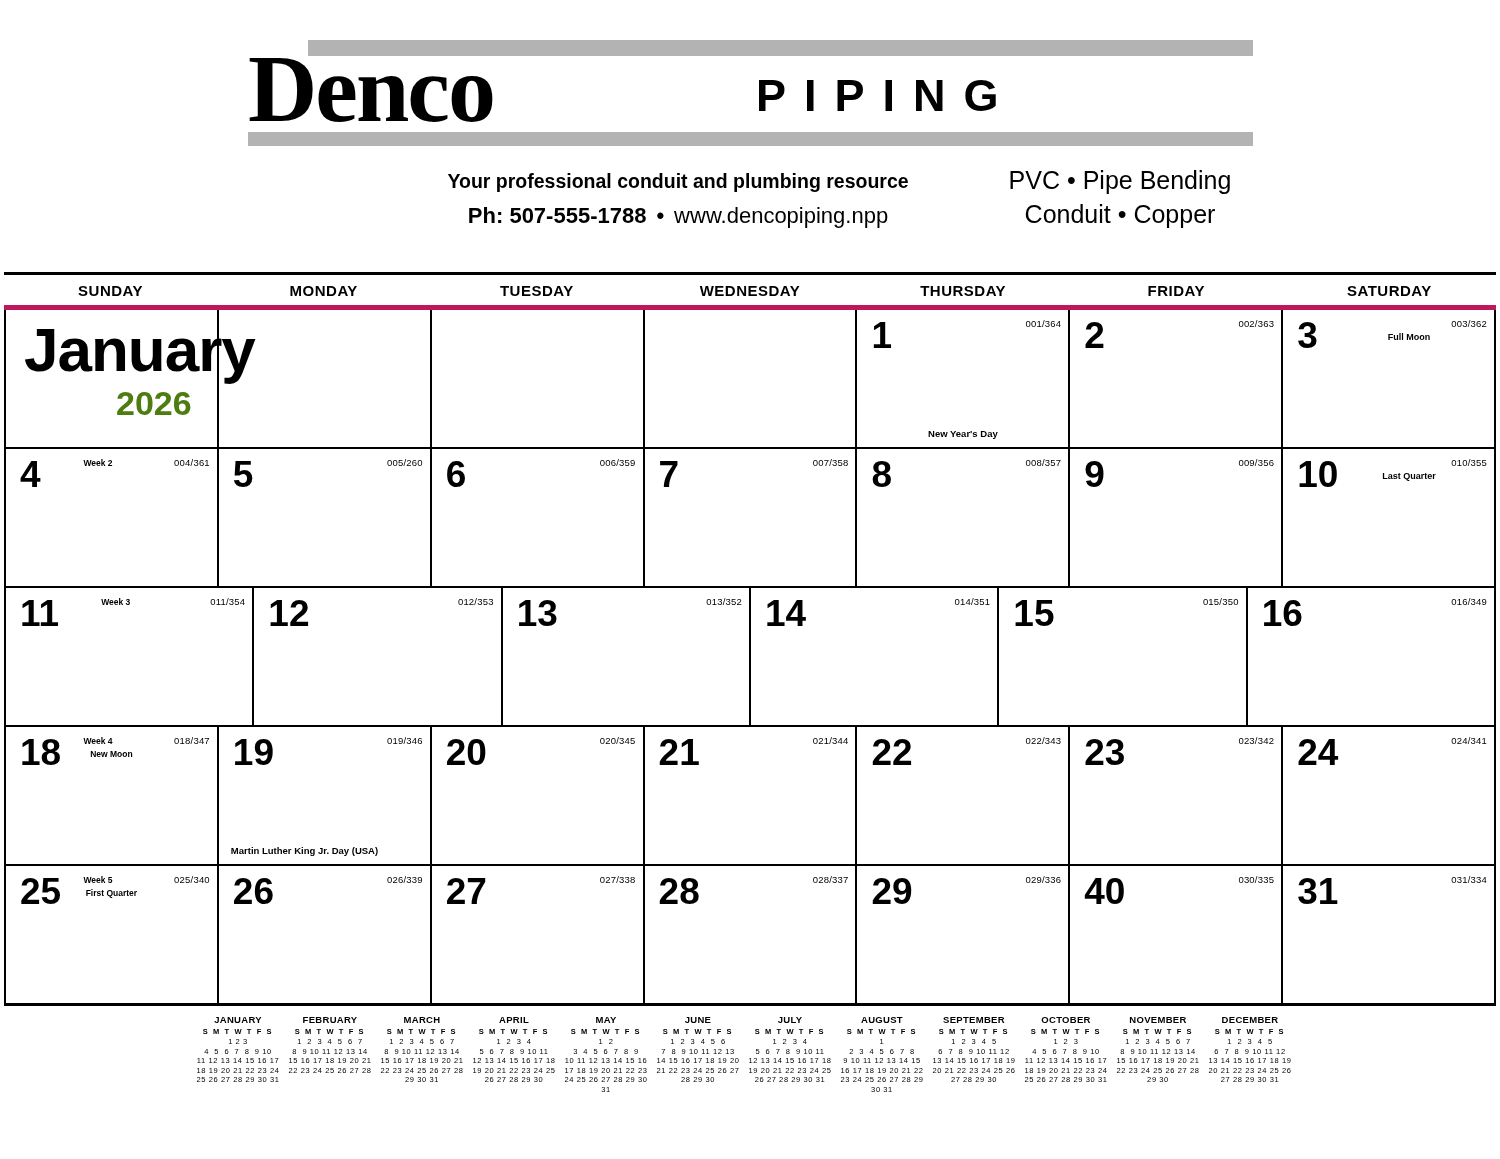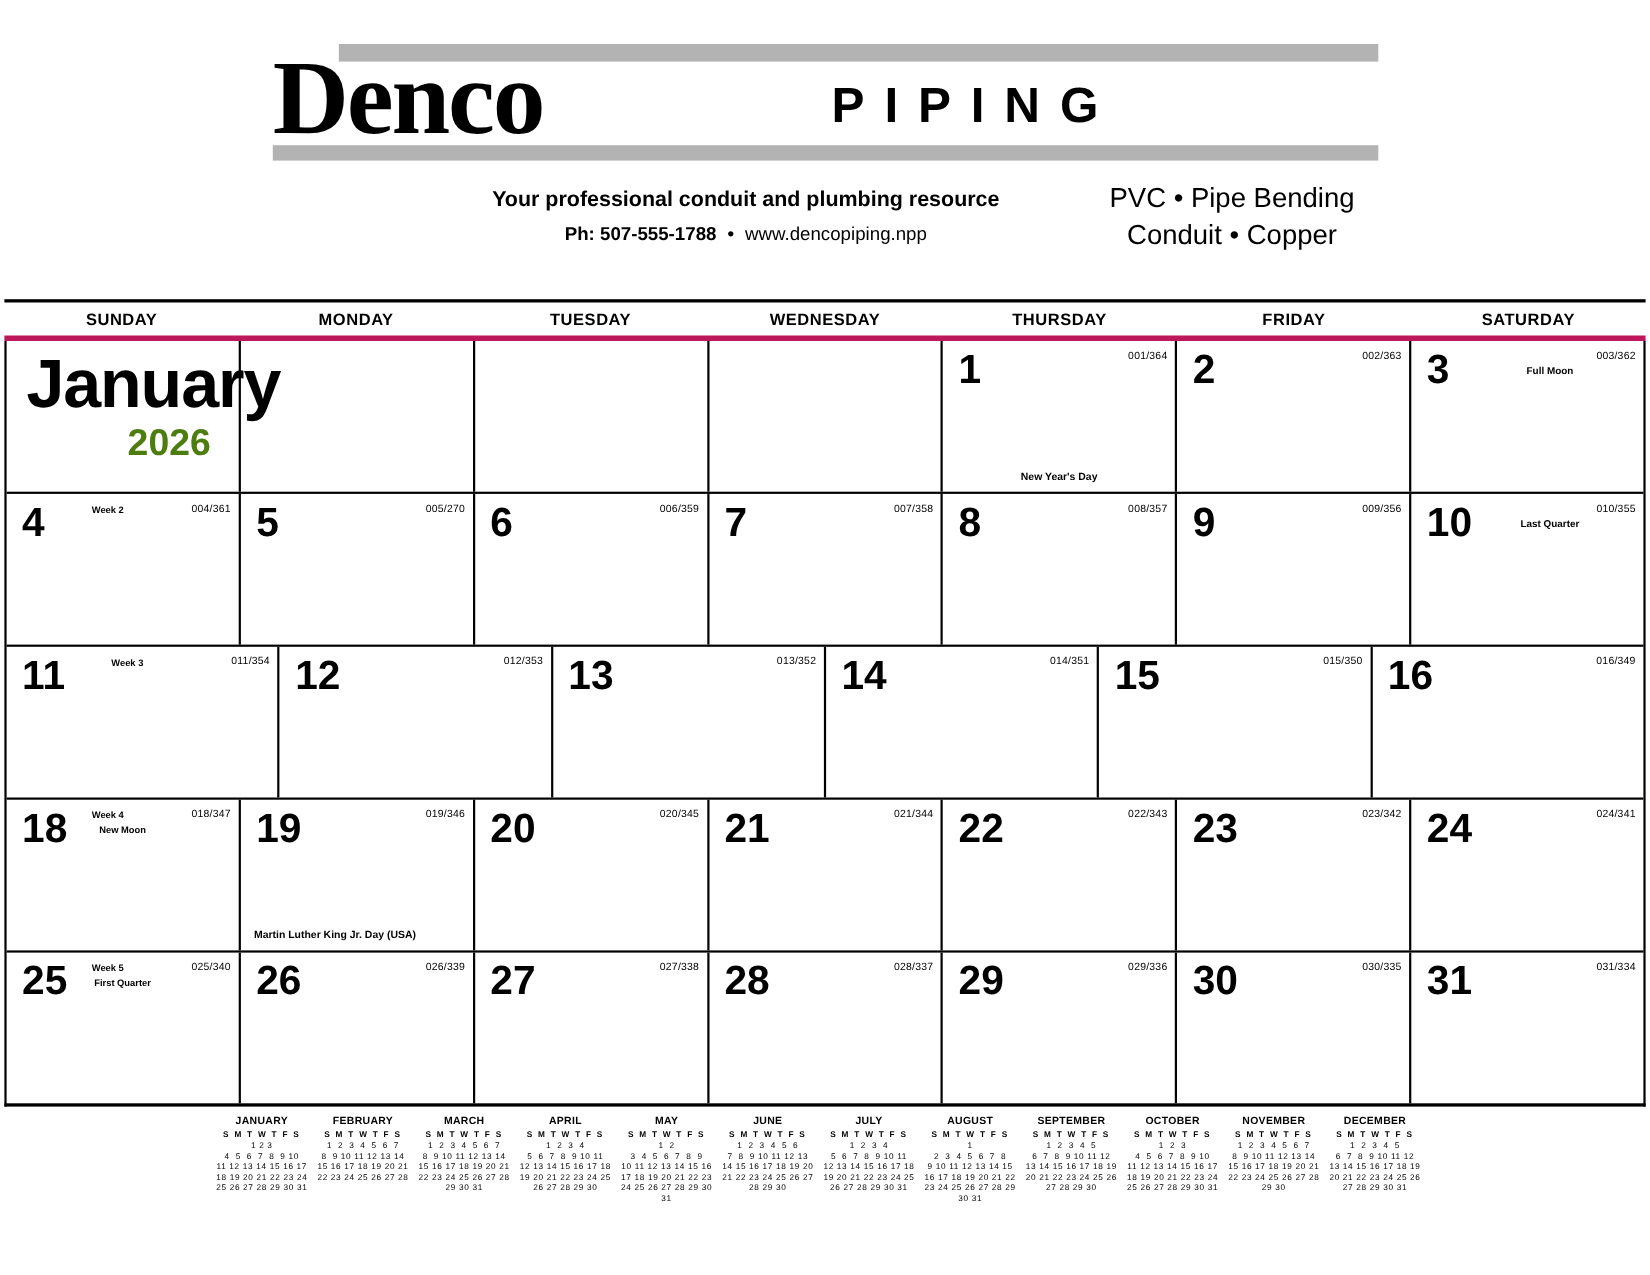--- a/index.html
+++ b/index.html
@@ -70,21 +70,21 @@
     text-align: center;
     font-size: 19.5px;
     font-weight: bold;
   }
   .phoneline {
     position: absolute;
     left: 248px;
     top: 203px;
     width: 860px;
     text-align: center;
-    font-size: 17px;
+    font-size: 22px;
   }
   .phoneline .ph {
     font-weight: bold;
   }
   .phoneline .sep {
     font-weight: bold;
     padding: 0 10px;
   }
   .services {
     position: absolute;
@@ -308,21 +308,21 @@
         </div>
       </div>
       <div class="week">
         <div class="cell">
           <div class="daynum">4</div>
           <div class="weeknum">Week 2</div>
           <div class="julian">004/361</div>
         </div>
         <div class="cell">
           <div class="daynum">5</div>
-          <div class="julian">005/270</div>
+          <div class="julian">005/260</div>
         </div>
         <div class="cell">
           <div class="daynum">6</div>
           <div class="julian">006/359</div>
         </div>
         <div class="cell">
           <div class="daynum">7</div>
           <div class="julian">007/358</div>
         </div>
         <div class="cell">
@@ -416,21 +416,21 @@
         </div>
         <div class="cell">
           <div class="daynum">28</div>
           <div class="julian">028/337</div>
         </div>
         <div class="cell">
           <div class="daynum">29</div>
           <div class="julian">029/336</div>
         </div>
         <div class="cell">
-          <div class="daynum">30</div>
+          <div class="daynum">40</div>
           <div class="julian">030/335</div>
         </div>
         <div class="cell">
           <div class="daynum">31</div>
           <div class="julian">031/334</div>
         </div>
       </div>
     </div>
 </div>
 

